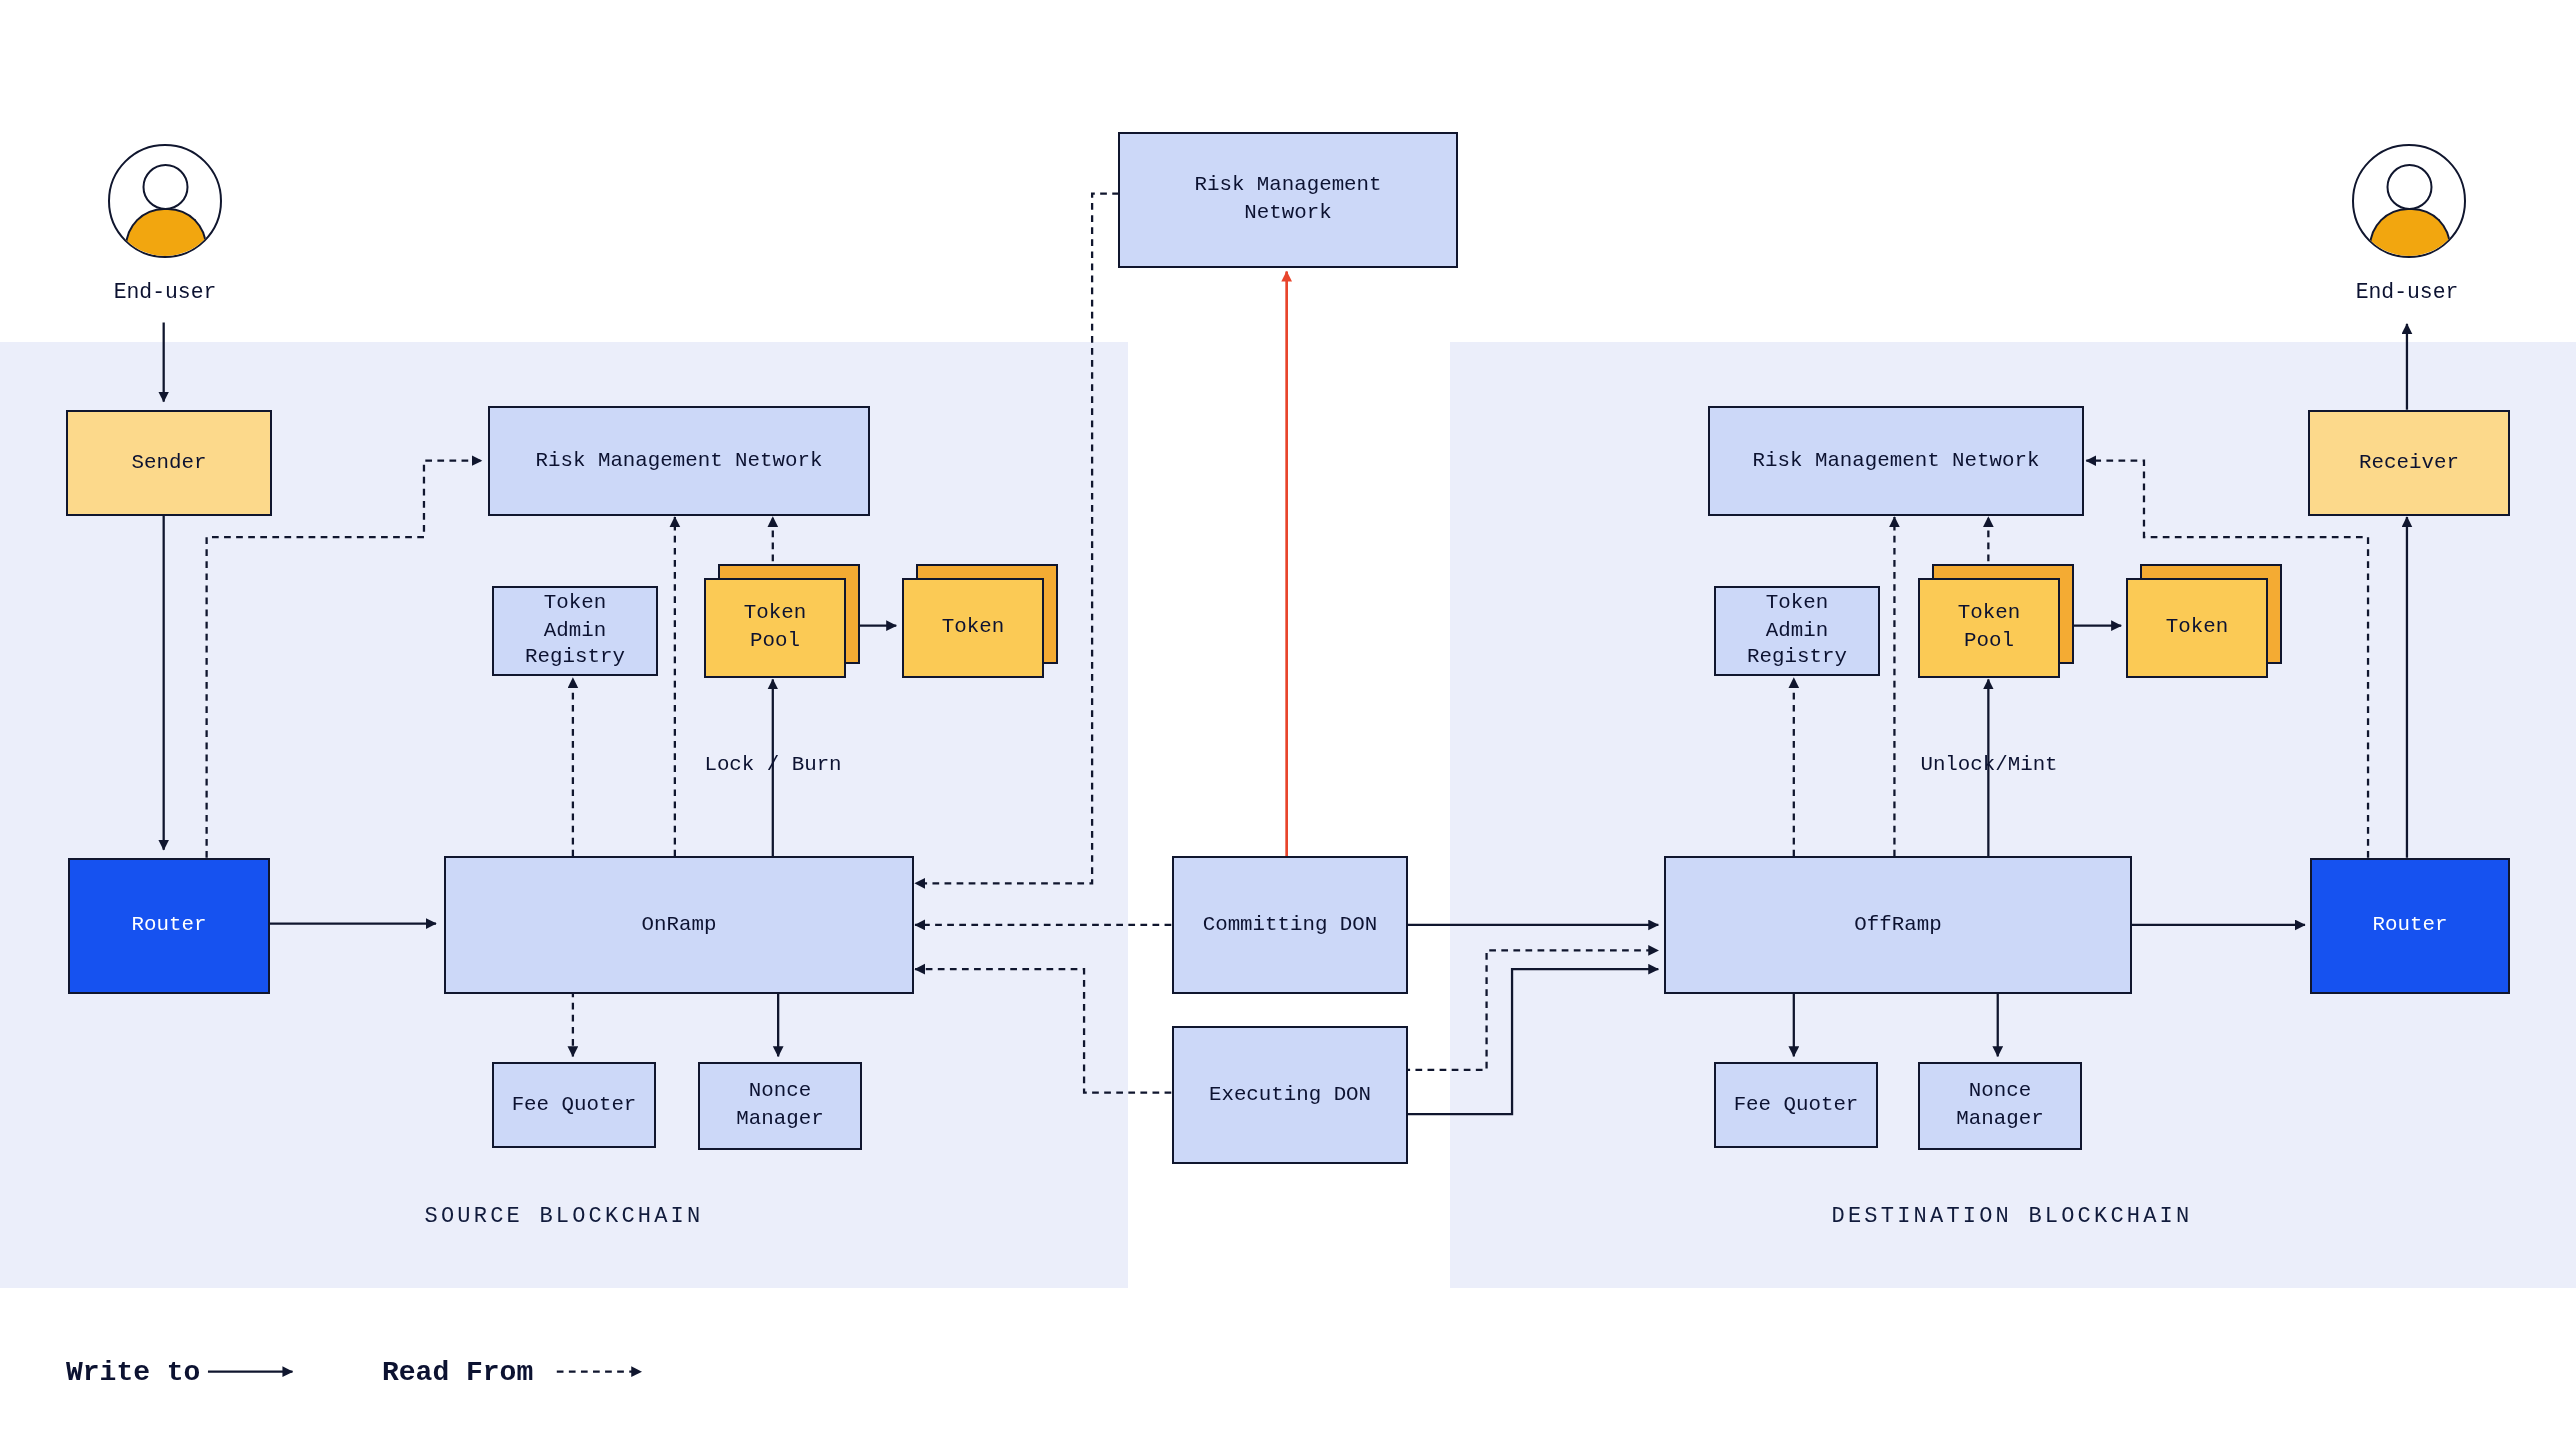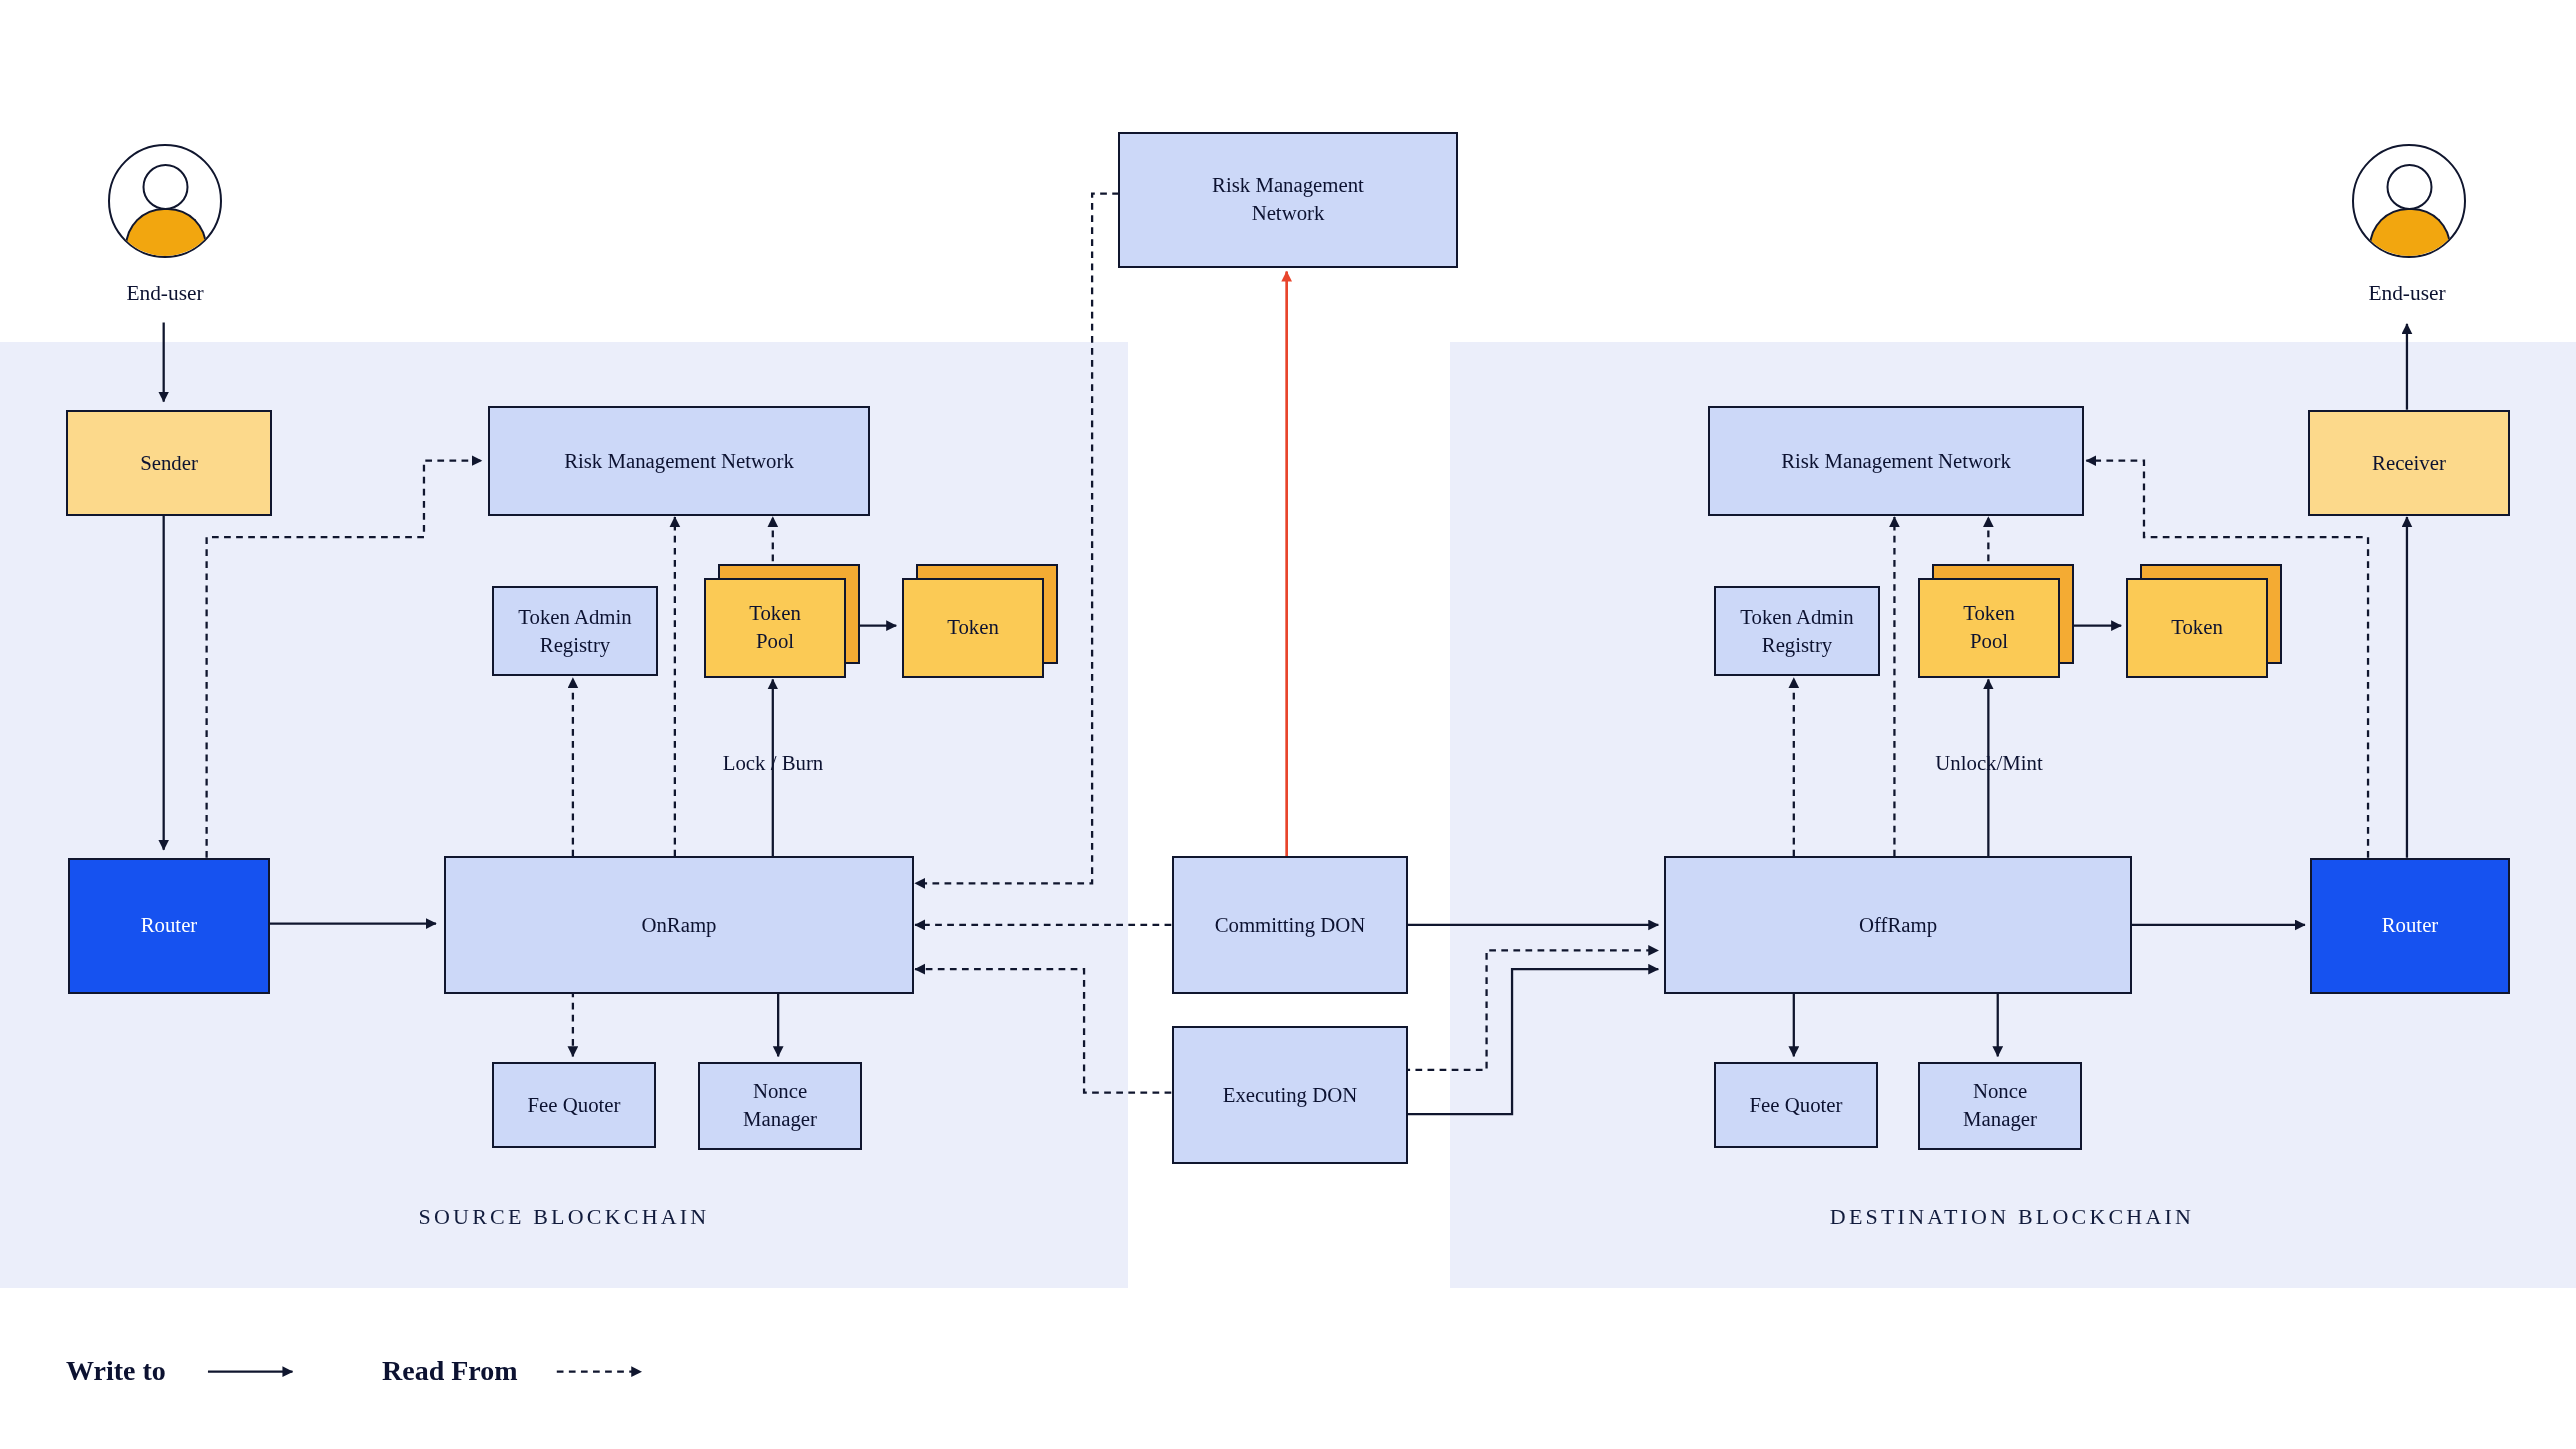--- a/index.html
+++ b/index.html
@@ -1,17 +1,17 @@
 <!DOCTYPE html>
 <html style="--line: #10162e; --node-fill: #ccd8f8; --panel-bg: #ebeefa; --sender-yellow: #fcd98b; --token-yellow: #fbca55; --token-back: #f4ab33; --router-blue: #1652f0; --red-arrow: #e8452c; --avatar-orange: #f2a60f;font-size:10.7px"><head>
 <meta charset="utf-8">
 <style>
   html,body{margin:0;padding:0;background:#ffffff;}
   .stage{position:relative;width:2576px;height:1449px;background:#fff;overflow:hidden;
-         font-family:Liberation Serif, serif;}
+         font-family:Liberation Mono, monospace;}
   .canvas{position:absolute;left:0;top:0;width:1288px;height:725px;
           transform:scale(2);transform-origin:0 0;}
   .panel{position:absolute;background:var(--panel-bg,#ebeefa);}
   .arrows{position:absolute;left:0;top:0;width:1288px;height:725px;z-index:1;}
   .ln{fill:none;stroke:var(--line,#10162e);stroke-width:1.7;}
   .dash{stroke-dasharray:5 4;}
   .red{fill:none;stroke:var(--red-arrow,#e8452c);stroke-width:2;}
   .ah-fill{fill:var(--line,#10162e);}
   .ah-fill-red{fill:var(--red-arrow,#e8452c);}
   .node,.node-yellow,.node-blue{position:absolute;z-index:2;display:flex;align-items:center;justify-content:center;

